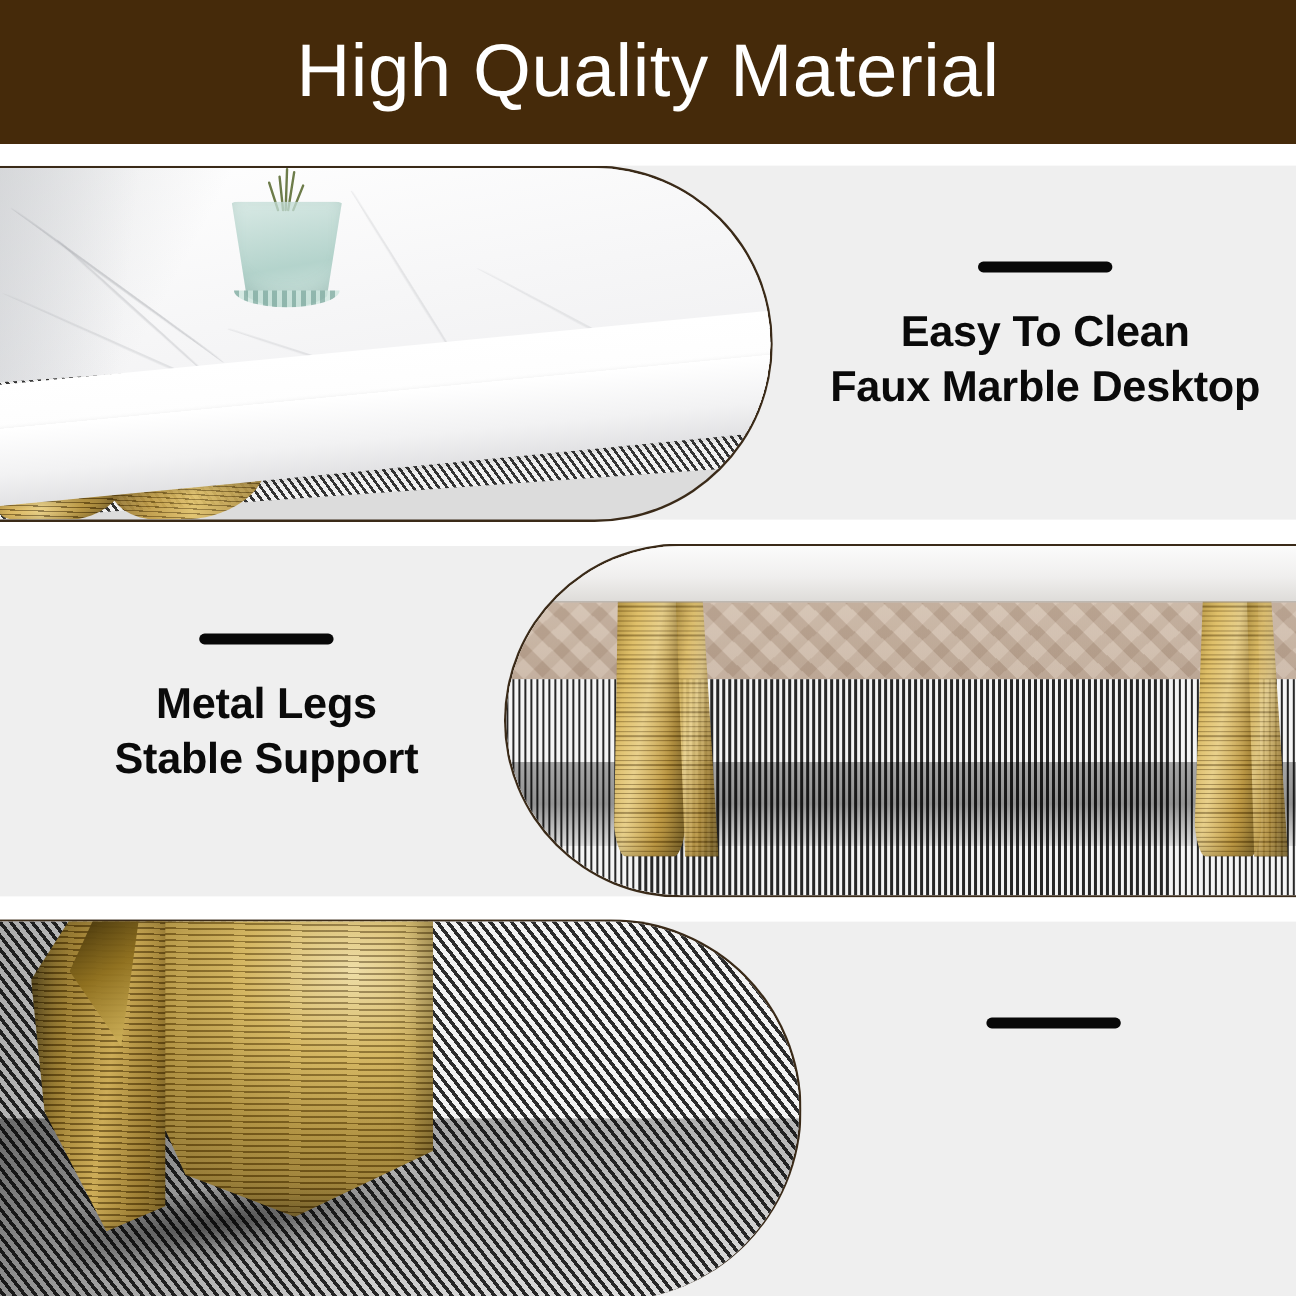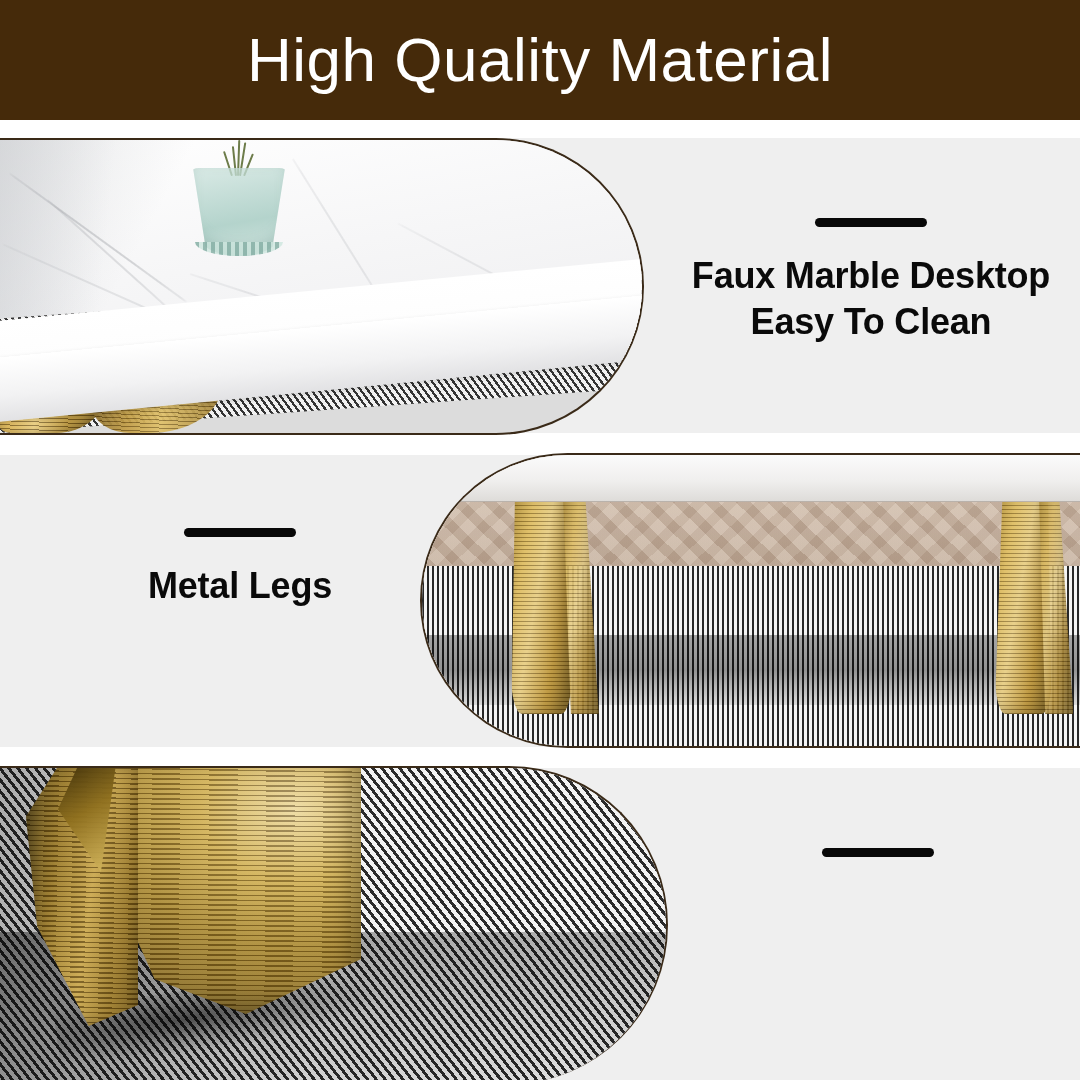--- a/index.html
+++ b/index.html
@@ -327,21 +327,21 @@
     background: radial-gradient(60% 50% at 40% 40%, rgba(0,0,0,0.55) 0%, rgba(0,0,0,0.18) 60%, rgba(0,0,0,0) 100%);
     transform: rotate(-8deg);
   }
 
   
   .caption {
     position: absolute;
     text-align: center;
   }
   #caption-1 { left: 662px; top: 218px; width: 418px; }
-  #caption-2 { left: 40px;  top: 528px; width: 400px; }
+  #caption-2 { left: 22px;  top: 528px; width: 400px; }
   #caption-3 { left: 676px; top: 848px; width: 404px; }
 
   .accent-bar {
     width: 112px;
     height: 9px;
     background: #080808;
     border-radius: 6px;
     margin: 0 auto 26px auto;
   }
   .caption-line {
@@ -420,26 +420,27 @@
       <div class="s3-shadow2"></div>
       <div class="s3-foot-shadow"></div>
       <div class="s3-leg-front"></div>
       <div class="s3-leg-side"></div>
       <div class="s3-leg-inner"></div>
     </div>
   </div>
 
   <div class="caption" id="caption-1">
     <div class="accent-bar"></div>
+    <div class="caption-line">Easy To Clean</div>
     <div class="caption-line">Faux Marble Desktop</div>
-    <div class="caption-line">Easy To Clean</div>
   </div>
 
   <div class="caption" id="caption-2">
     <div class="accent-bar"></div>
     <div class="caption-line">Metal Legs</div>
+    <div class="caption-line">Stable Support</div>
   </div>
 
   <div class="caption" id="caption-3">
     <div class="accent-bar"></div>
   </div>
 
 </div>
 
 </body></html>

